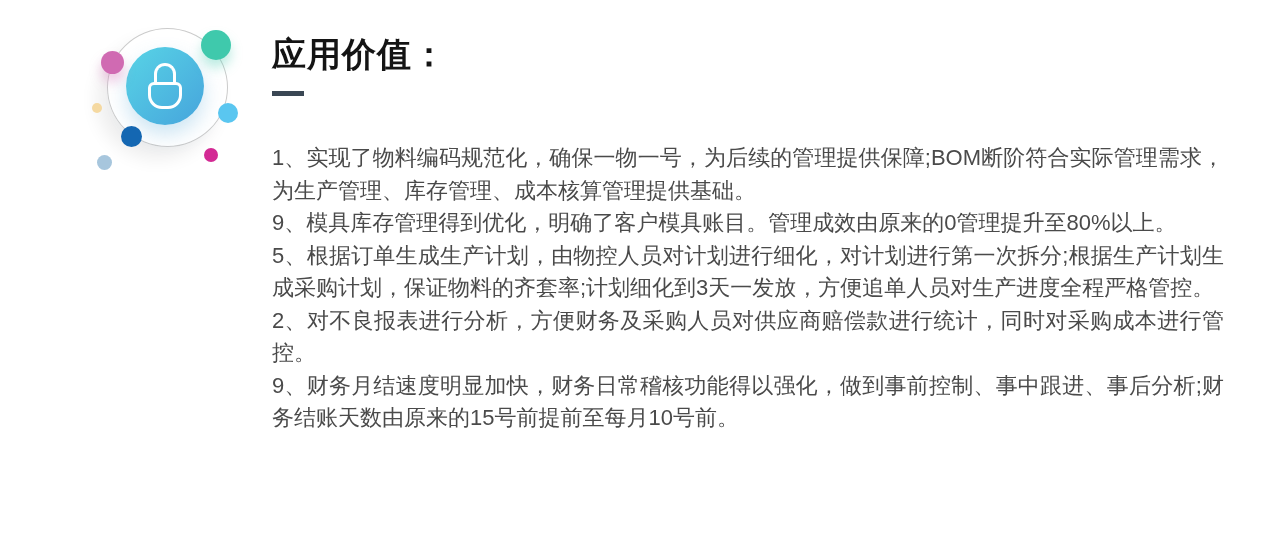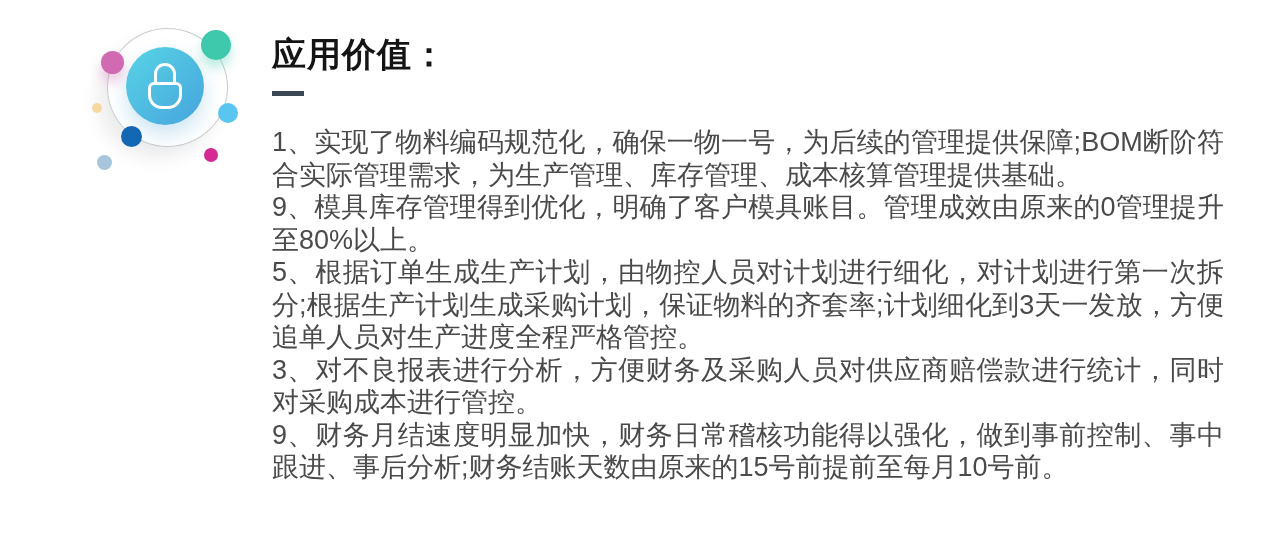--- a/index.html
+++ b/index.html
@@ -49,22 +49,22 @@
   .title {
     position: absolute; left: 272px; top: 37px;
     font-size: 34px; font-weight: 700; color: #141414;
     line-height: 1; letter-spacing: 1px;
   }
   .title-dash {
     position: absolute; left: 272px; top: 91px;
     width: 32px; height: 5px;
   }
   .content {
-    position: absolute; left: 272px; top: 126px; width: 952px;
-    font-size: 27px; line-height: 32.5px; color: #4a4a4a;
+    position: absolute; left: 272px; top: 142px; width: 952px;
+    font-size: 22px; line-height: 32.5px; color: #4a4a4a;
     text-align: justify;
   }
   .content p { margin: 0; }
 </style>
 </head>
 <body>
 
 <div class="canvas">
 
   <div class="icon-wrap">
@@ -84,17 +84,17 @@
     <span class="dot dot-cream" style="background: rgb(245, 217, 161);"></span>
   </div>
 
   <h1 class="title">应用价值：</h1>
   <div class="title-dash" style="background: rgb(58, 71, 84);"></div>
 
   <div class="content">
     <p>1、实现了物料编码规范化，确保一物一号，为后续的管理提供保障;BOM断阶符合实际管理需求，为生产管理、库存管理、成本核算管理提供基础。</p>
     <p>9、模具库存管理得到优化，明确了客户模具账目。管理成效由原来的0管理提升至80%以上。</p>
     <p>5、根据订单生成生产计划，由物控人员对计划进行细化，对计划进行第一次拆分;根据生产计划生成采购计划，保证物料的齐套率;计划细化到3天一发放，方便追单人员对生产进度全程严格管控。</p>
-    <p>3、对不良报表进行分析，方便财务及采购人员对供应商赔偿款进行统计，同时对采购成本进行管控。</p>
+    <p>2、对不良报表进行分析，方便财务及采购人员对供应商赔偿款进行统计，同时对采购成本进行管控。</p>
     <p>9、财务月结速度明显加快，财务日常稽核功能得以强化，做到事前控制、事中跟进、事后分析;财务结账天数由原来的15号前提前至每月10号前。</p>
   </div>
 
 </div>
 
 </body></html>

